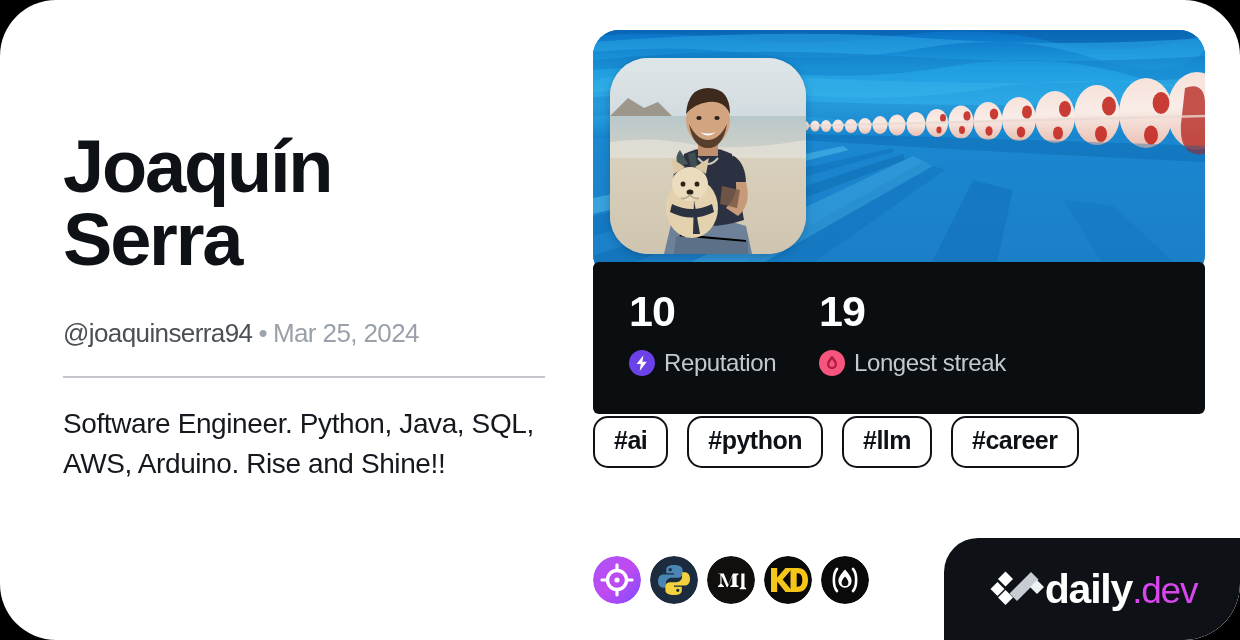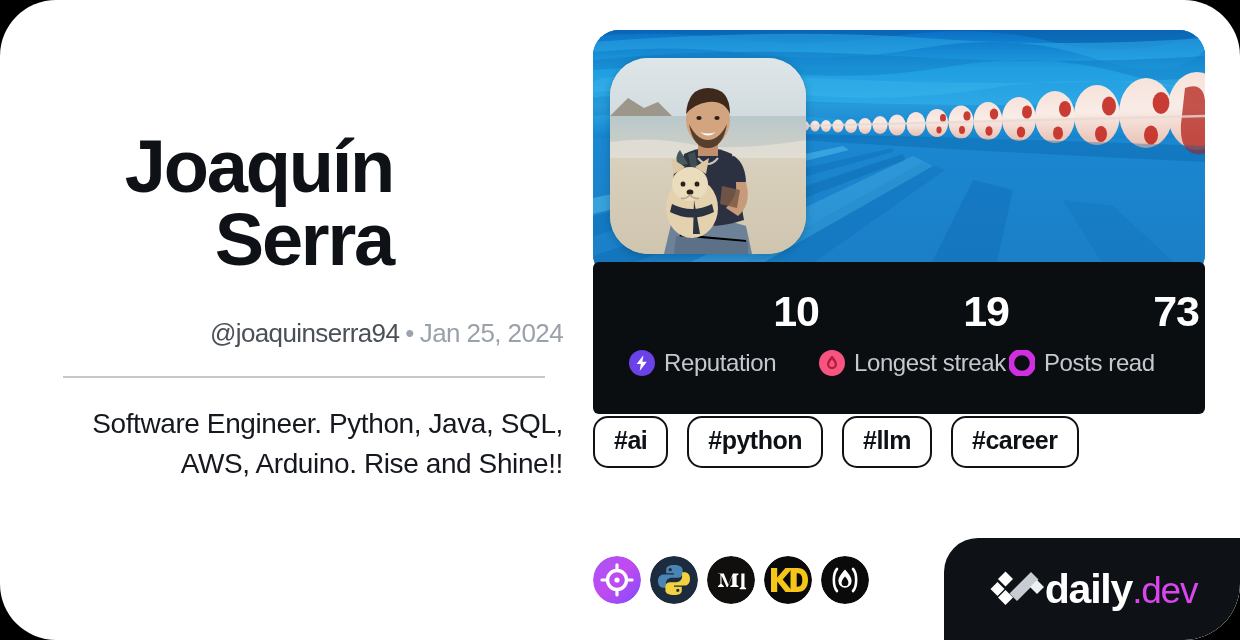--- a/index.html
+++ b/index.html
@@ -22,21 +22,20 @@
 
   
   .card {
     position: absolute;
     left: 0; top: 0;
     width: 1240px;
     height: 640px;
     background: #ffffff;
     border-radius: 56px;
     overflow: hidden;
-    text-align: right;
   }
 
   
   .left-col {
     position: absolute;
     left: 63px;
     top: 130px;
     width: 500px;
   }
 
@@ -225,21 +224,21 @@
   <div class="card">
 
     <div class="left-col">
 
       <div class="display-name">
         <div>Joaquín</div>
         <div>Serra</div>
       </div>
 
       <div class="handle-row">
-        <span class="handle">@joaquinserra94</span><span class="dot-sep">•</span><span class="joined-date">Jan 25, 2024</span>
+        <span class="handle">@joaquinserra94</span><span class="dot-sep">•</span><span class="joined-date">Mar 25, 2024</span>
       </div>
 
       <div class="divider"></div>
 
       <div class="bio">Software Engineer. Python, Java, SQL, AWS, Arduino. Rise and Shine!!</div>
     </div>
 
     <div class="right-col">
 
       <div class="cover">
@@ -423,29 +422,20 @@
           <div class="stat-label-row">
             <svg class="stat-icon" viewBox="0 0 26 26">
               <circle cx="13" cy="13" r="13" fill="#f8557e"></circle>
               <path d="M13 5.6 C9.6 9.2 8 11.6 8 14.2 a5 5 0 0 0 10 0 c0 -2.6 -1.6 -5 -5 -8.6 z" fill="#b31c42"></path>
               <path d="M13 9.5 c-1.9 2.1 -2.7 3.4 -2.7 4.8 a2.7 2.7 0 0 0 5.4 0 c0 -1.4 -0.8 -2.7 -2.7 -4.8 z" fill="#f8557e"></path>
             </svg>
             <span class="stat-label">Longest streak</span>
           </div>
         </div>
 
-        <div class="stat">
-          <div class="stat-value">73</div>
-          <div class="stat-label-row">
-            <svg class="stat-icon" viewBox="0 0 26 26">
-              <circle cx="13" cy="13" r="11" fill="none" stroke="#cf2fe0" stroke-width="6.4"></circle>
-            </svg>
-            <span class="stat-label">Posts read</span>
-          </div>
-        </div>
 
       </div>
 
       <div class="tags">
         <div class="tag">#ai</div>
         <div class="tag">#python</div>
         <div class="tag">#llm</div>
         <div class="tag">#career</div>
       </div>
 

